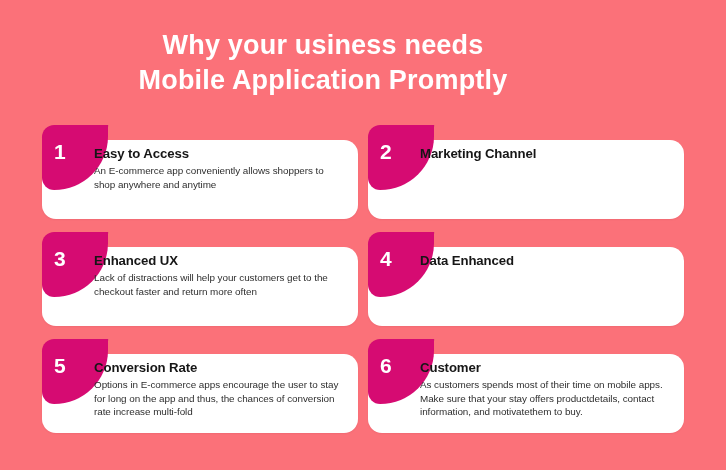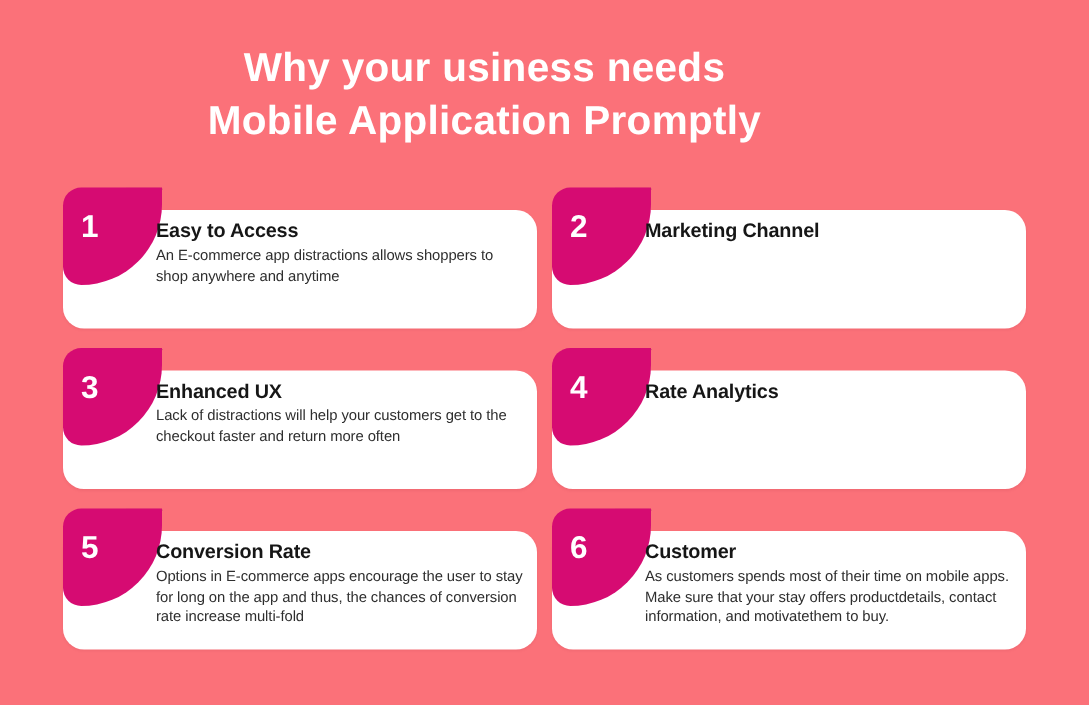--- a/index.html
+++ b/index.html
@@ -102,21 +102,21 @@
     top: 16px;
     color: #ffffff;
     font-size: 21px;
     font-weight: 700;
     line-height: 1;
     letter-spacing: 0.5px;
   }
 
   .card-body {
     position: absolute;
-    left: 62px;
+    left: 52px;
     top: 22px;
     width: 246px;
   }
 
   .card-title {
     color: #161616;
     font-size: 13.2px;
     font-weight: 700;
     line-height: 1.22;
     letter-spacing: -0.1px;
@@ -144,21 +144,21 @@
   <div class="grid">
 
     <div class="card">
       <div class="card-panel"></div>
       <div class="card-fold"></div>
       <div class="card-badge">
         <span class="card-badge-num">1</span>
       </div>
       <div class="card-body">
         <div class="card-title">Easy to Access</div>
-        <div class="card-desc">An E-commerce app distractions allows shoppers to shop anywhere and anytime</div>
+        <div class="card-desc">An E-commerce app conveniently allows shoppers to shop anywhere and anytime</div>
       </div>
     </div>
 
     <div class="card">
       <div class="card-panel"></div>
       <div class="card-fold"></div>
       <div class="card-badge">
         <span class="card-badge-num">2</span>
       </div>
       <div class="card-body">
@@ -178,21 +178,21 @@
       </div>
     </div>
 
     <div class="card">
       <div class="card-panel"></div>
       <div class="card-fold"></div>
       <div class="card-badge">
         <span class="card-badge-num">4</span>
       </div>
       <div class="card-body">
-        <div class="card-title">Rate Analytics</div>
+        <div class="card-title">Data Enhanced</div>
       </div>
     </div>
 
     <div class="card">
       <div class="card-panel"></div>
       <div class="card-fold"></div>
       <div class="card-badge">
         <span class="card-badge-num">5</span>
       </div>
       <div class="card-body">

